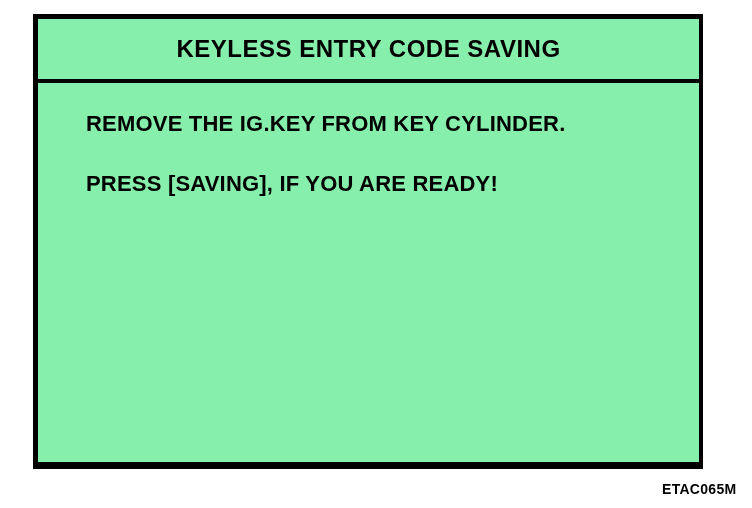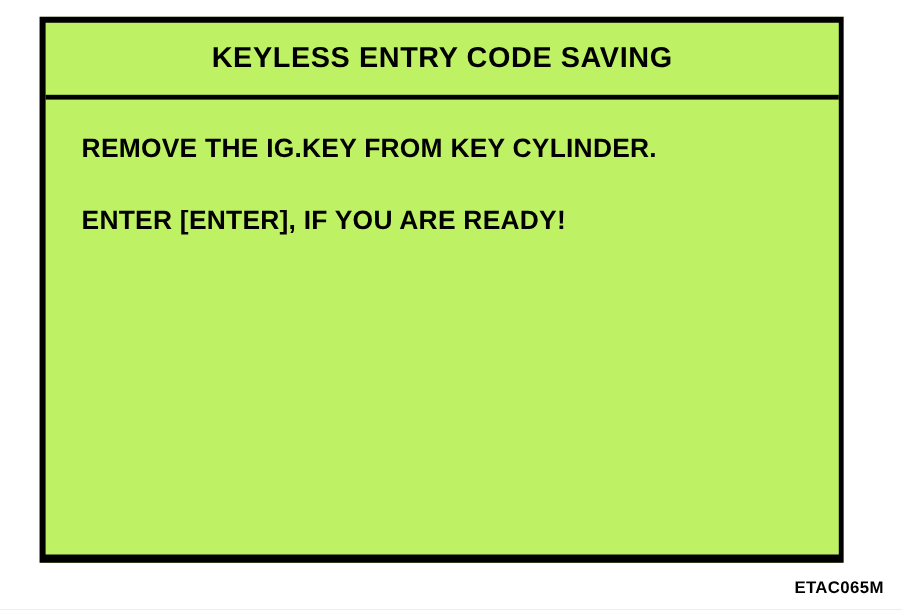--- a/index.html
+++ b/index.html
@@ -23,37 +23,37 @@
     position: absolute;
     left: 33px;
     top: 14px;
     width: 670px;
     height: 455px;
     box-sizing: border-box;
     border-top: 5px solid #000;
     border-left: 5px solid #000;
     border-right: 4px solid #000;
     border-bottom: 7px solid #000;
-    background: #bef264;
+    background: #86efac;
   }
   .screen-header {
     height: 60px;
     border-bottom: 4px solid #000;
     display: flex;
     align-items: center;
     justify-content: center;
   }
   .screen-title {
     font-size: 24px;
     font-weight: bold;
     letter-spacing: 0.5px;
     white-space: nowrap;
   }
   .screen-body {
-    padding: 27px 18px 0 30px;
+    padding: 27px 18px 0 48px;
   }
   .screen-line {
     margin: 0;
     font-size: 22px;
     font-weight: bold;
     line-height: 28px;
     letter-spacing: 0.2px;
     white-space: nowrap;
   }
   .screen-line + .screen-line {
@@ -76,20 +76,20 @@
 <div class="page">
 
   <div class="screen-box">
 
     <div class="screen-header">
       <div class="screen-title">KEYLESS ENTRY CODE SAVING</div>
     </div>
 
     <div class="screen-body">
       <p class="screen-line">REMOVE THE IG.KEY FROM KEY CYLINDER.</p>
-      <p class="screen-line">ENTER [ENTER], IF YOU ARE READY!</p>
+      <p class="screen-line">PRESS [SAVING], IF YOU ARE READY!</p>
     </div>
 
   </div>
 
   <div class="figure-caption">ETAC065M</div>
 
 </div>
 
 </body></html>

